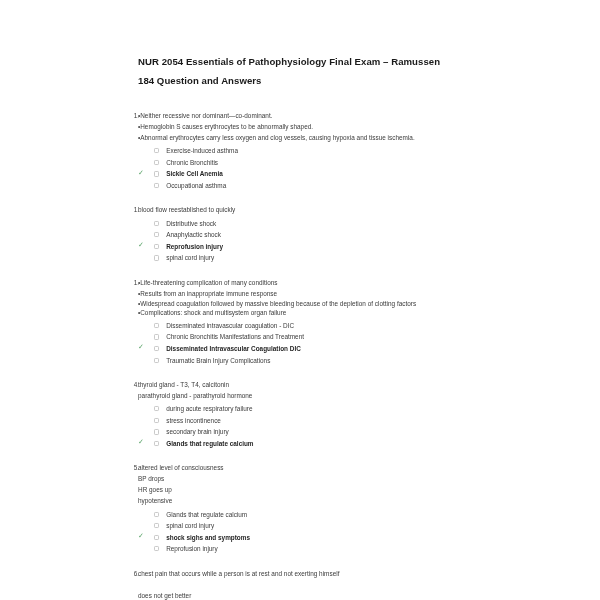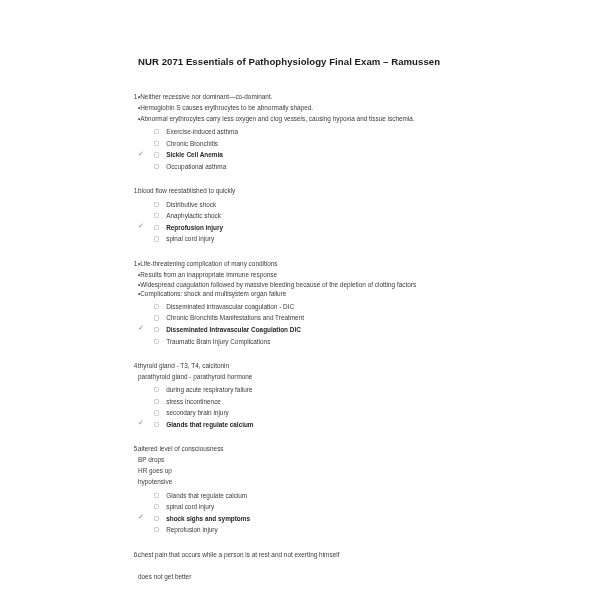--- a/index.html
+++ b/index.html
@@ -115,21 +115,22 @@
     white-space: nowrap;
     margin-top: 11px;
   }
 </style>
 </head>
 <body>
 
 <div class="page">
 
   <h1 class="doc-title">
-    <span class="title-line">NUR 2071 Essentials of Pathophysiology Final Exam – Ramussen</span>
+    <span class="title-line">NUR 2054 Essentials of Pathophysiology Final Exam – Ramussen</span>
+    <span class="title-line">184 Question and Answers</span>
   </h1>
 
   <div id="questions-root">
       <div class="question">
         <div class="q-number">1.</div>
         <div class="stem">
           <div class="stem-line">•Neither recessive nor dominant—co-dominant.</div>
           <div class="stem-line">•Hemoglobin S causes erythrocytes to be abnormally shaped.</div>
           <div class="stem-line">•Abnormal erythrocytes carry less oxygen and clog vessels, causing hypoxia and tissue ischemia.</div>
         </div>

